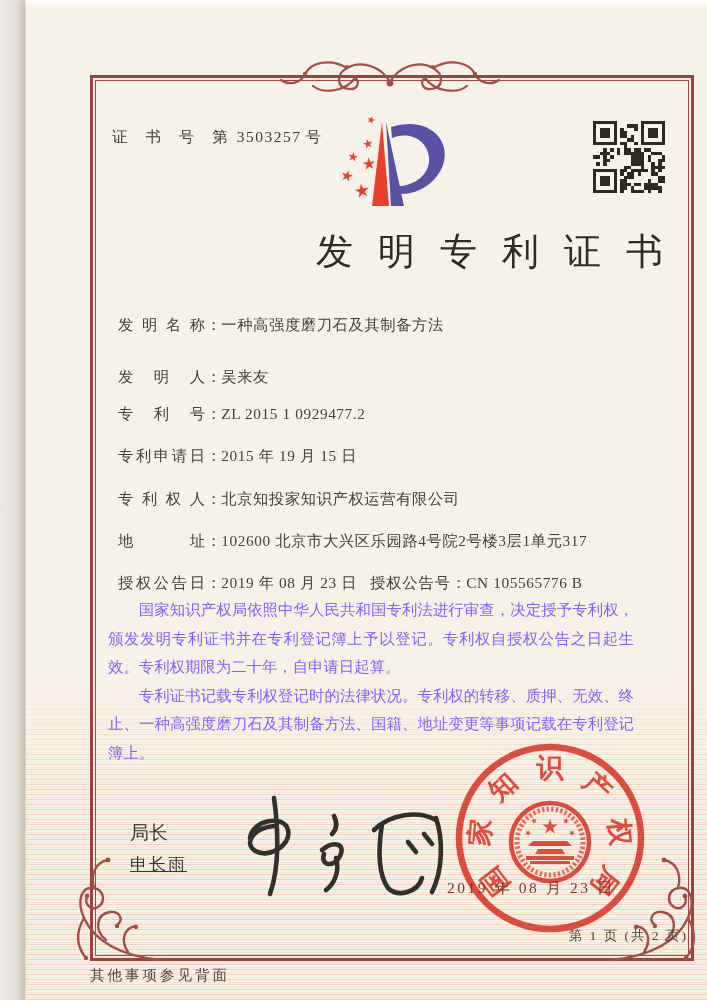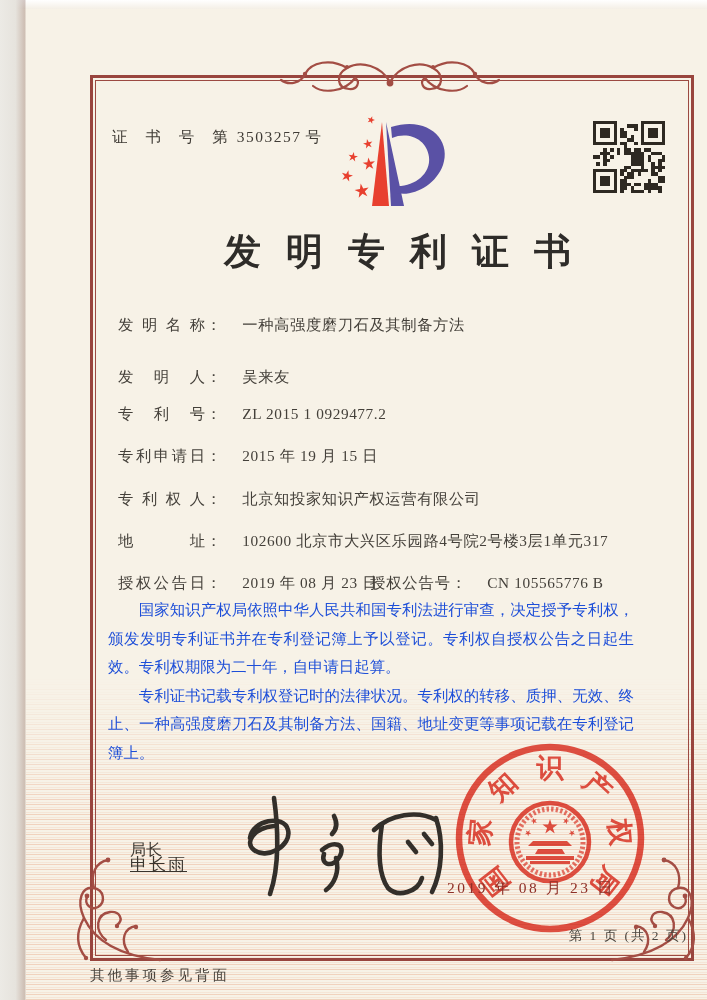--- a/index.html
+++ b/index.html
@@ -29,36 +29,36 @@
   #top-orn{left:277px;top:52px;}
   #corner-l{left:62px;top:842px;}
   #corner-r{left:608px;top:842px;transform:scaleX(-1);}
   
   .cert-no{position:absolute;left:112px;top:127px;font-size:15.5px;color:#3f3b35;z-index:2;white-space:nowrap;}
   .cert-no .pre{letter-spacing:7px;}
   .cert-no .num{letter-spacing:1.5px;padding-left:2px;}
   .cert-no .suf{padding-left:4px;}
   #logo{position:absolute;left:300px;top:110px;z-index:2;}
   #qr{position:absolute;left:593px;top:121px;z-index:2;}
-  .title{position:absolute;left:90px;top:227px;width:598px;text-align:center;
-    font-size:37px;font-weight:700;color:#2e2c29;letter-spacing:25px;padding-left:42px;
+  .title{position:absolute;left:90px;top:227px;width:598px;text-align:right;
+    font-size:37px;font-weight:400;color:#2e2c29;letter-spacing:25px;padding-left:42px;
     box-sizing:border-box;z-index:2;white-space:nowrap;}
   
   .field-row{position:absolute;left:118px;font-size:15.3px;color:#44403a;z-index:2;white-space:nowrap;}
   .flabel{display:inline-flex;justify-content:space-between;width:87px;vertical-align:bottom;}
   .flabel2{display:inline-flex;justify-content:space-between;width:80px;vertical-align:bottom;}
   .colon{margin-left:1px;}
-  .fvalue{margin-left:21px;letter-spacing:.6px;}
+  .fvalue{margin-left:0;letter-spacing:.6px;}
   .grp2{position:absolute;left:252px;top:0;white-space:nowrap;}
   
   .paras{position:absolute;left:108px;top:596px;width:526px;z-index:2;
-    font-size:15.4px;line-height:28.5px;text-align:justify;color:#1d4ed8;}
+    font-size:15.4px;line-height:28.5px;text-align:justify;color:#8b5cf6;}
   .paras p{margin:0;text-indent:2em;}
   
-  .sig-title{position:absolute;left:130px;top:820px;font-size:16px;color:#3a352e;z-index:2;margin-top:20px;}
+  .sig-title{position:absolute;left:130px;top:820px;font-size:19px;color:#3a352e;z-index:2;}
   .sig-name{position:absolute;left:130px;top:853px;font-size:17px;color:#3a352e;z-index:2;letter-spacing:2px;text-decoration:underline;}
   #autograph{position:absolute;left:222px;top:786px;z-index:2;}
   
   #seal{position:absolute;left:450px;top:738px;z-index:3;opacity:.88;mix-blend-mode:multiply;}
   .seal-char{font-size:27px;font-weight:700;fill:#e23b2e;font-family:"Liberation Serif","DejaVu Serif",serif;}
   .seal-date{position:absolute;left:447px;top:878px;font-size:15.5px;color:#8e2f27;letter-spacing:2.5px;z-index:4;white-space:nowrap;}
   
   .page-info{position:absolute;left:90px;top:927px;width:598px;text-align:right;font-size:13.5px;
     color:#4b453e;z-index:2;letter-spacing:2px;}
   .back-note{position:absolute;left:90px;top:966px;width:598px;text-align:left;font-size:14.5px;

